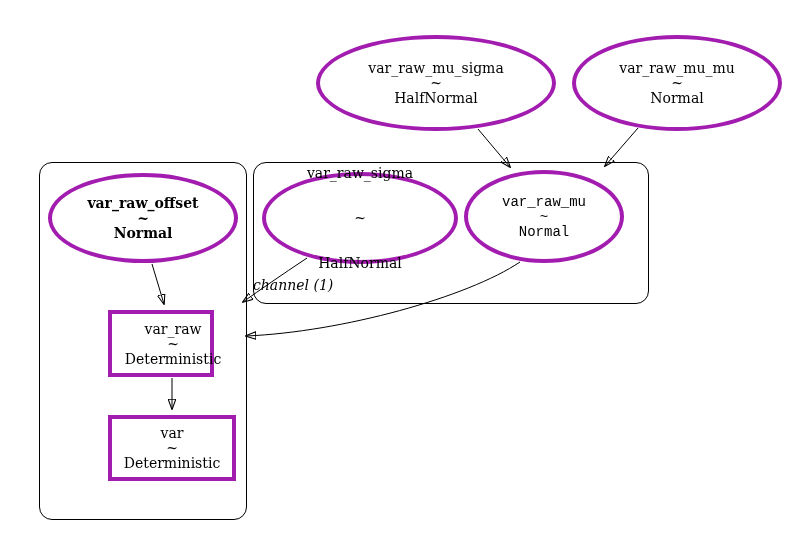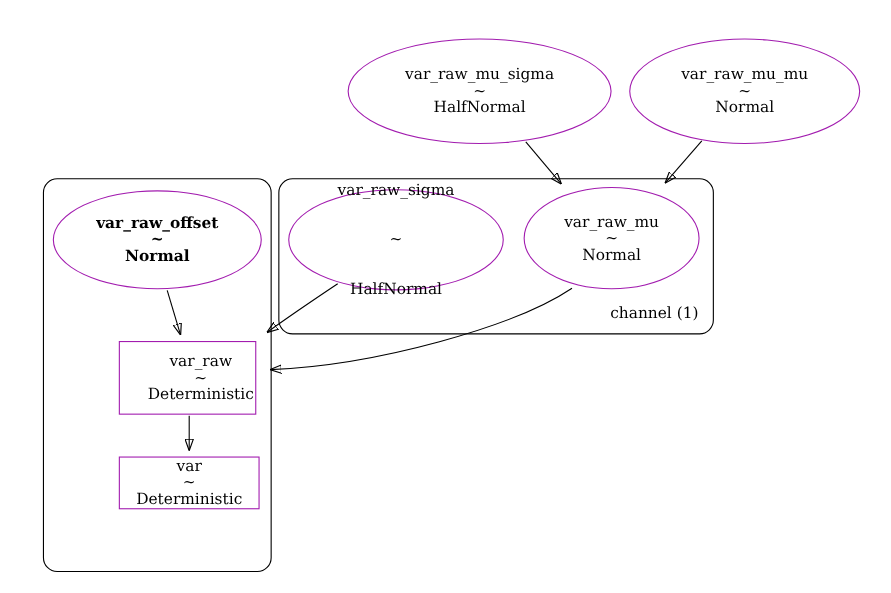--- a/index.html
+++ b/index.html
@@ -29,48 +29,48 @@
     position: absolute;
     left: 0; top: 0;
     width: 810px;
     height: 539px;
   }
   .edges-layer path { fill: none; stroke: #000000; stroke-width: 1; }
 
   .node {
     position: absolute;
     box-sizing: border-box;
-    border: 1px solid #a21caf;
+    border: 4px solid #a21caf;
     background: #ffffff;
     display: flex;
     flex-direction: column;
     align-items: center;
     justify-content: center;
     text-align: center;
     font-size: 14px;
     line-height: 16px;
   }
   .node.ellipse { border-radius: 50%; }
   .node span { display: block; white-space: nowrap; }
   .node .tilde { line-height: 14px; }
 
   #node-var-raw-mu-sigma { left: 316px; top: 35px;  width: 240px; height: 96px; }
   #node-var-raw-mu-mu    { left: 572px; top: 35px;  width: 210px; height: 96px; }
   #node-var-raw-sigma    { left: 262px; top: 172px; width: 196px; height: 92px; gap: 30px; }
-  #node-var-raw-mu       { left: 476px; top: 170px; width: 160px; height: 93px; }
+  #node-var-raw-mu       { left: 464px; top: 170px; width: 160px; height: 93px; font-family: Liberation Mono, monospace; }
   #node-var-raw-offset   { left: 48px;  top: 173px; width: 190px; height: 90px; font-weight: bold; }
-  #node-var-raw          { left: 108px; top: 310px; width: 125px; height: 67px; padding-left: 24px; }
-  #node-var              { left: 108px; top: 415px; width: 128px; height: 48px; }
+  #node-var-raw          { left: 108px; top: 310px; width: 106px; height: 67px; padding-left: 24px; }
+  #node-var              { left: 108px; top: 415px; width: 128px; height: 66px; }
 
   .plate-label {
     position: absolute;
     font-size: 14px;
     line-height: 17px;
-    text-align: right;
     white-space: nowrap;
+    font-style: italic;
   }
   #label-channel     { left: 253px; top: 277px; width: 382px; }
   #label-channel-geo { left: 39px;  top: 494px; width: 198px; }
 </style>
 </head>
 <body>
 
 <div class="canvas">
 
   <div class="plate" id="plate-channel-geo"></div>

